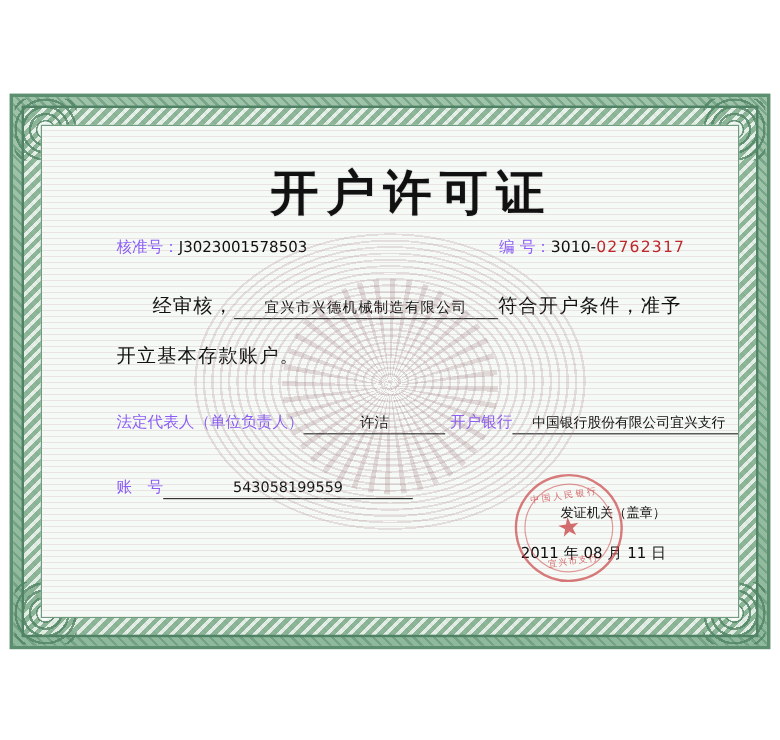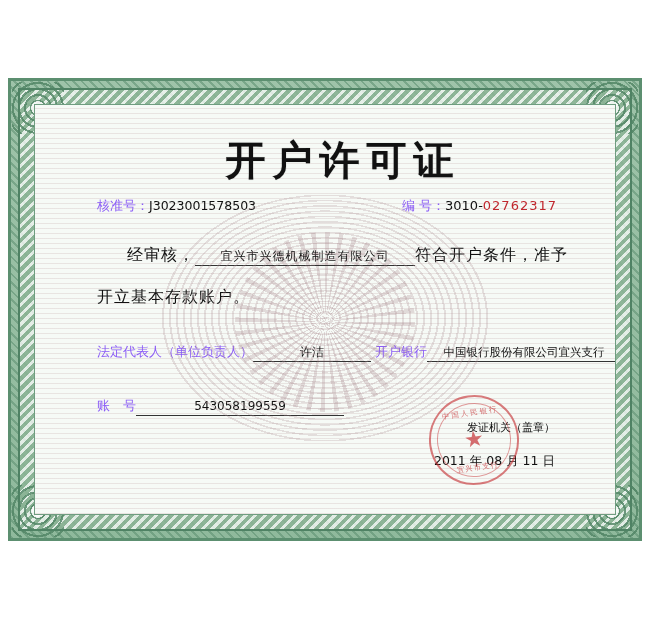--- a/index.html
+++ b/index.html
@@ -157,21 +157,21 @@
     text-align: center;
     border-bottom: 1px solid #333;
     padding: 0 4px 1px 4px;
     line-height: 15px;
     vertical-align: baseline;
   }
 
   .approval-row { left: 62px; top: 92px; }
   .approval-no  { font-size: 12.5px; }
 
-  .serial-row { right: 58px; top: 92px; margin-left: 24px; }
+  .serial-row { right: 44px; top: 92px; margin-left: 24px; }
   .serial-red { color: #c0272d; letter-spacing: 1px; }
 
   .body-line1 { left: 92px; top: 140px; font-size: 16px; letter-spacing: 1px; }
   .body-line2 { left: 62px; top: 182px; font-size: 16px; letter-spacing: 1px; }
 
   .legal-row { left: 62px; top: 238px; font-size: 14.5px; }
   .bank-row  { left: 340px; top: 238px; font-size: 14.5px; }
 
   .account-row { left: 62px; top: 292px; font-size: 14.5px; }
 

